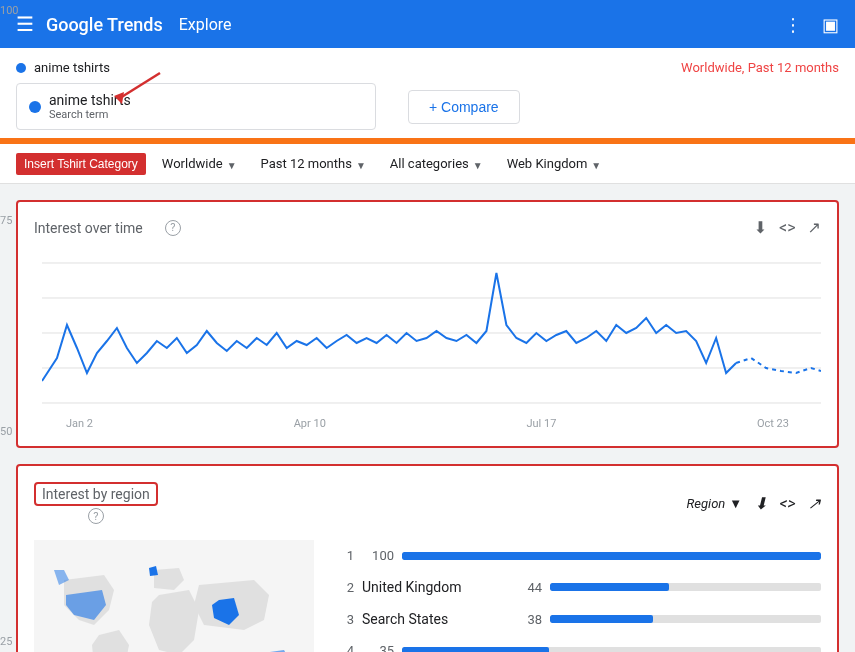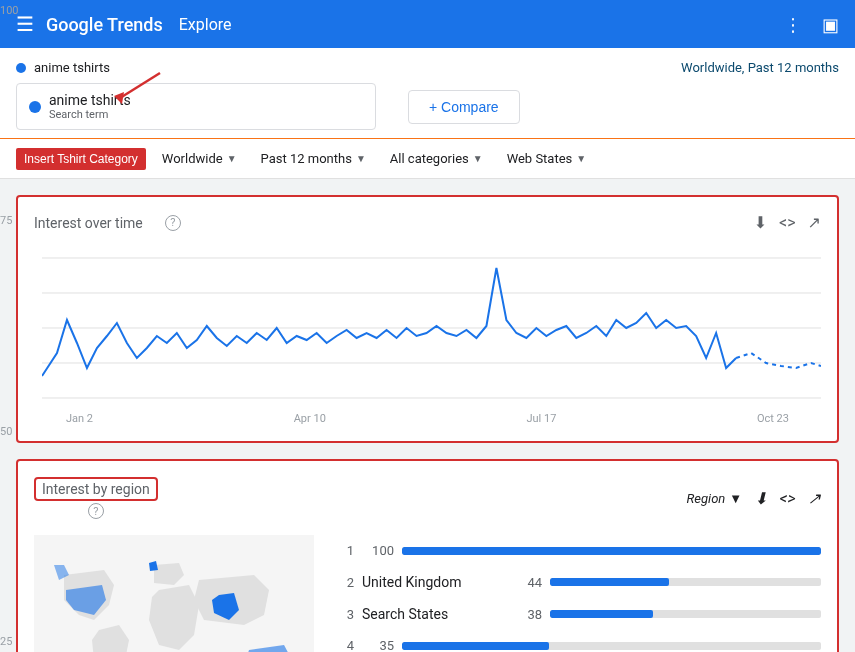--- a/index.html
+++ b/index.html
@@ -17,38 +17,38 @@
     .header-menu-icon { color: white; font-size: 20px; cursor: pointer; }
     .header-logo { color: white; font-weight: 500; font-size: 18px; }
     .header-explore { color: white; font-size: 16px; margin-left: 4px; }
     .header-spacer { flex: 1; }
     .header-icon { color: white; font-size: 18px; cursor: pointer; margin-left: 8px; }
 
     
     .search-area {
       background: white;
       padding: 8px 16px 0 16px;
-      border-bottom: 1px solid #f97316;
+      border-bottom: 6px solid #f97316;
     }
     .search-pill-row {
       display: flex;
       align-items: center;
       gap: 8px;
       padding: 4px 0;
       font-size: 12px;
       color: #5f6368;
     }
     .blue-dot {
       width: 10px; height: 10px;
       background: #1a73e8;
       border-radius: 50%;
       display: inline-block;
     }
     .search-term-label { font-size: 13px; color: #202124; }
-    .worldwide-label { margin-left: auto; font-size: 13px; color: #0c4a6e; }
+    .worldwide-label { margin-left: auto; font-size: 13px; color: #ef4444; }
 
     .search-input-row {
       display: flex;
       align-items: center;
       gap: 16px;
       padding: 4px 0 8px 0;
     }
     .search-box {
       display: flex;
       align-items: center;
@@ -94,21 +94,21 @@
       background: #d32f2f;
       color: white;
       border: none;
       border-radius: 2px;
       padding: 4px 8px;
       font-size: 12px;
       cursor: pointer;
     }
     .filter-select {
       display: flex;
-      align-items: center;
+      align-items: flex-end;
       gap: 4px;
       padding: 4px 8px;
       border: none;
       background: none;
       color: #202124;
       font-size: 13px;
       cursor: pointer;
     }
     .filter-arrow { font-size: 10px; color: #5f6368; }
 
@@ -318,21 +318,21 @@
   </div>
   <div class="filter-select">
     <span>Past 12 months</span>
     <span class="filter-arrow">▼</span>
   </div>
   <div class="filter-select">
     <span>All categories</span>
     <span class="filter-arrow">▼</span>
   </div>
   <div class="filter-select">
-    <span>Web States</span>
+    <span>Web Kingdom</span>
     <span class="filter-arrow">▼</span>
   </div>
 </div>
 
 <div class="main-content">
 
   <div class="chart-section">
     <div class="section-header">
       <div class="section-title">
         <span>Interest over time</span>

